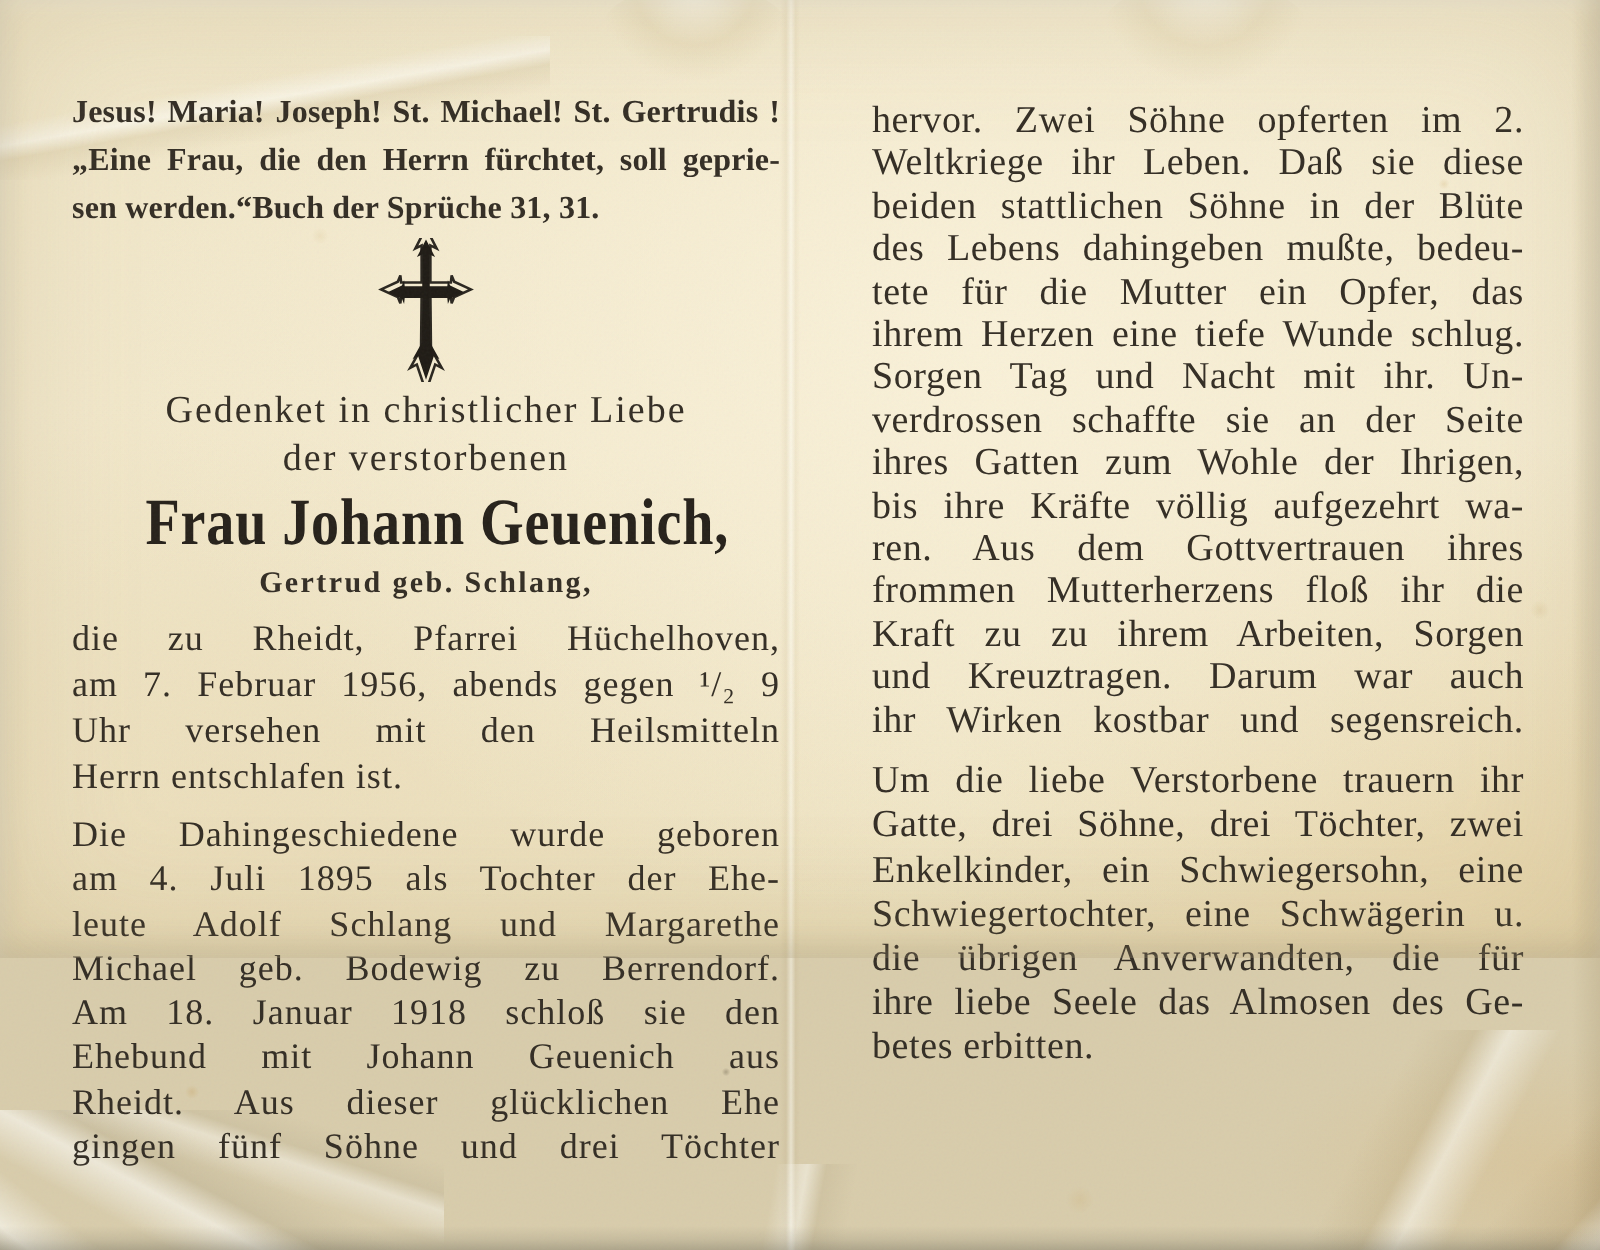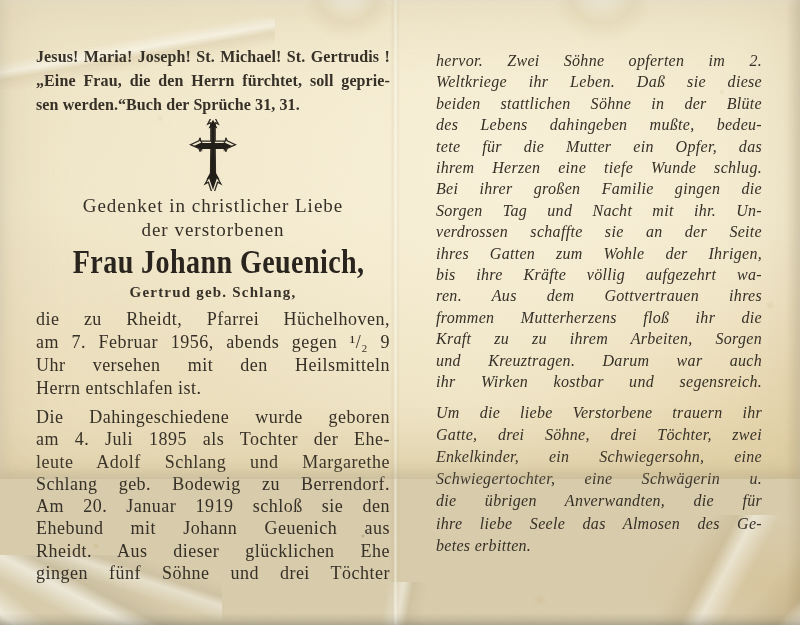--- a/index.html
+++ b/index.html
@@ -36,21 +36,21 @@
     display:inline-block;font-weight:bold;font-size:33px;line-height:36px;
     letter-spacing:.5px;white-space:nowrap;transform:scaleX(.85);transform-origin:50% 50%;color:#26211a;
   }
   .maiden{text-align:center;font-weight:bold;font-size:15px;letter-spacing:1.2px;margin-top:1px;line-height:18px;}
 
   .para{font-size:18px;letter-spacing:.5px;}
   .para .line{text-align:justify;text-align-last:justify;white-space:normal;}
   .para .line.no-just{text-align-last:left;}
   .col-left  .p1{margin-top:7px;}  .col-left  .p1 .line{line-height:23px;}
   .col-left  .p2{margin-top:6px;}  .col-left  .p2 .line{line-height:22.3px;}
-  .col-right .para{font-size:16px;letter-spacing:.3px;font-style:italic;}
+  .col-right .para{font-size:19px;letter-spacing:.3px;}
   .col-right .p1 .line{line-height:21.4px;}
   .col-right .p2{margin-top:9px;}  .col-right .p2 .line{line-height:22.2px;}
 
   
   .crease{position:absolute;pointer-events:none;}
   .fold-line{left:390px;top:0;width:10px;height:625px;
     background:linear-gradient(to right, rgba(150,125,85,0), rgba(150,125,85,.09) 30%, rgba(255,255,248,.45) 55%, rgba(150,125,85,.07) 78%, rgba(150,125,85,0));}
   .tl-crease{left:-15px;top:18px;width:290px;height:72px;
     background:linear-gradient(170deg, transparent 38%, rgba(255,255,250,.55) 47%, rgba(175,155,110,.16) 53%, transparent 64%);}
   .tc-crease{left:300px;top:-8px;width:95px;height:48px;border-radius:50%;
@@ -128,37 +128,36 @@
         <div class="line">die zu Rheidt, Pfarrei Hüchelhoven,</div>
         <div class="line">am 7. Februar 1956, abends gegen ¹/₂ 9</div>
         <div class="line">Uhr versehen mit den Heilsmitteln</div>
         <div class="line no-just">Herrn entschlafen ist.</div>
       </div>
 
     <div class="para p2">
         <div class="line">Die Dahingeschiedene wurde geboren</div>
         <div class="line">am 4. Juli 1895 als Tochter der Ehe-</div>
         <div class="line">leute Adolf Schlang und Margarethe</div>
-        <div class="line">Schlang geb. Bodewig zu Berrendorf.</div>
-        <div class="line">Am 20. Januar 1919 schloß sie den</div>
+        <div class="line">Michael geb. Bodewig zu Berrendorf.</div>
+        <div class="line">Am 18. Januar 1918 schloß sie den</div>
         <div class="line">Ehebund mit Johann Geuenich aus</div>
         <div class="line">Rheidt. Aus dieser glücklichen Ehe</div>
         <div class="line">gingen fünf Söhne und drei Töchter</div>
       </div>
   </div>
 
   <div class="col-right">
     <div class="para p1">
         <div class="line">hervor. Zwei Söhne opferten im 2.</div>
         <div class="line">Weltkriege ihr Leben. Daß sie diese</div>
         <div class="line">beiden stattlichen Söhne in der Blüte</div>
         <div class="line">des Lebens dahingeben mußte, bedeu-</div>
         <div class="line">tete für die Mutter ein Opfer, das</div>
         <div class="line">ihrem Herzen eine tiefe Wunde schlug.</div>
-        <div class="line">Bei ihrer großen Familie gingen die</div>
         <div class="line">Sorgen Tag und Nacht mit ihr. Un-</div>
         <div class="line">verdrossen schaffte sie an der Seite</div>
         <div class="line">ihres Gatten zum Wohle der Ihrigen,</div>
         <div class="line">bis ihre Kräfte völlig aufgezehrt wa-</div>
         <div class="line">ren. Aus dem Gottvertrauen ihres</div>
         <div class="line">frommen Mutterherzens floß ihr die</div>
         <div class="line">Kraft zu zu ihrem Arbeiten, Sorgen</div>
         <div class="line">und Kreuztragen. Darum war auch</div>
         <div class="line">ihr Wirken kostbar und segensreich.</div>
       </div>

